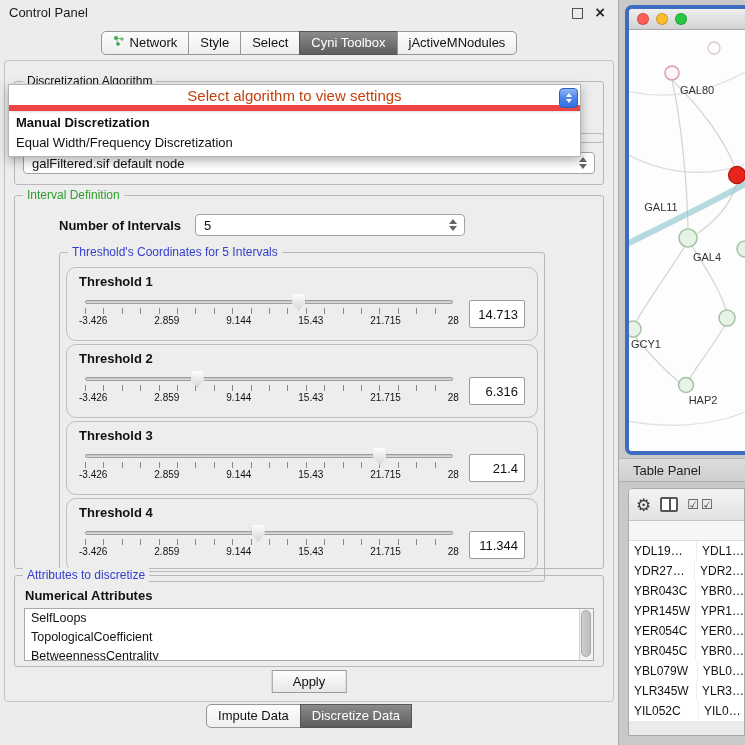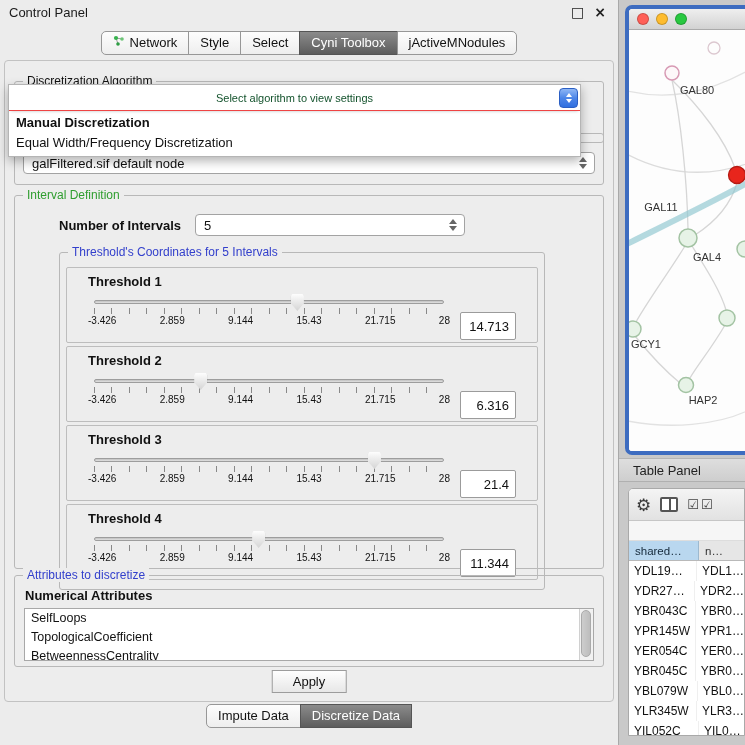--- a/index.html
+++ b/index.html
@@ -78,21 +78,21 @@
   .td-combo { margin:18px 8px 0; }
 
   
   .algo-popup {
     position:absolute; left:8px; top:84px; width:573px; z-index:50;
     background:#fff; border:1px solid #b5b5b5;
     box-shadow:0 4px 10px rgba(0,0,0,0.30);
   }
   .popup-head {
     height:26px; position:relative; display:flex; align-items:center; justify-content:center;
-    color:#14532d; font-size:11px; border-bottom:1px solid #ef4444;
+    color:#c2410c; font-size:15px; border-bottom:6px solid #ef4444;
     box-shadow:0 2px 3px -2px rgba(0,0,0,0.25);
   }
   .combo-cap {
     position:absolute; right:2px; top:3px; width:19px; height:20px; border-radius:4px;
     background:linear-gradient(#8fb7f5 0%, #4d86e8 50%, #2f6fe0 100%);
     border:1px solid #2b5fc4;
     display:flex; flex-direction:column; align-items:center; justify-content:center; gap:2px;
   }
   .combo-cap .w-up   { width:0;height:0;border-left:3.5px solid transparent;border-right:3.5px solid transparent;border-bottom:4px solid #fff; }
   .combo-cap .w-down { width:0;height:0;border-left:3.5px solid transparent;border-right:3.5px solid transparent;border-top:4px solid #fff; }
@@ -103,22 +103,22 @@
   
   .num-row { display:flex; align-items:center; gap:14px; margin:18px 0 0 44px; }
   .num-row .lbl { font-weight:bold; font-size:13px; }
   .num-combo { width:270px; }
 
   .thresholds-group {
     position:relative; margin:16px 58px 0 44px; border:1px solid #b8b8b8; border-radius:3px;
     padding:14px 6px 6px;
   }
   .threshold-box {
-    border:1px solid #bdbdbd; border-radius:2px; margin-bottom:3px;
-    padding:6px 21px 2px;
+    border:1px solid #bdbdbd; border-radius:10px; margin-bottom:3px;
+    padding:6px 12px 2px;
   }
   .th-label { font-weight:bold; font-size:13px; }
   .th-row { display:flex; align-items:flex-start; gap:10px; margin-top:3px; }
   .slider-wrap { flex:1; position:relative; height:46px; padding-top:8px; }
   .track {
     height:4px; background:linear-gradient(#c0c0c0,#e2e2e2);
     border:1px solid #9d9d9d; border-radius:2px; margin:0 6px;
   }
   .thumb {
     position:absolute; top:2px; width:13px; height:17px; margin-left:-6px;
@@ -128,21 +128,21 @@
   }
   .ticks {
     height:6px; margin:4px 6px 0;
     background-image:repeating-linear-gradient(to right,#888 0,#888 1px,transparent 1px,transparent 5%);
   }
   .scale {
     display:flex; justify-content:space-between; margin:1px 0 0;
     font-size:10px; color:#111;
   }
   .value-box {
-    width:56px; height:28px; margin-top:20px;
+    width:56px; height:28px; margin-top:8px;
     border:1px solid #9b9b9b; border-radius:2px; background:#fff;
     display:flex; align-items:center; justify-content:flex-end;
     padding-right:6px; font-size:13px;
   }
 
   
   .attr-label { font-weight:bold; margin:12px 0 5px 10px; font-size:13px; }
   .attr-list {
     margin:0 9px; height:53px; background:#fff; border:1px solid #a8a8a8;
     position:relative; overflow:hidden; font-size:12.5px;
@@ -458,24 +458,20 @@
   <span>Table Panel</span>
 </div>
 
 <div class="table-window">
   <div class="tp-toolbar">
     <span class="gear icon">⚙</span>
     <span class="col-icon"></span>
     <span class="checks icon">☑☑</span>
   </div>
   <div class="tp-gap"></div>
-  <div class="tp-headrow">
-    <div class="tp-hc1">shared…</div>
-    <div class="tp-hc2">n…</div>
-  </div>
   <div>
     <div class="tp-row">
       <div class="tp-c1">YDL19…</div>
       <div class="tp-c2">YDL1…</div>
     </div>
     <div class="tp-row">
       <div class="tp-c1">YDR27…</div>
       <div class="tp-c2">YDR2…</div>
     </div>
     <div class="tp-row">

